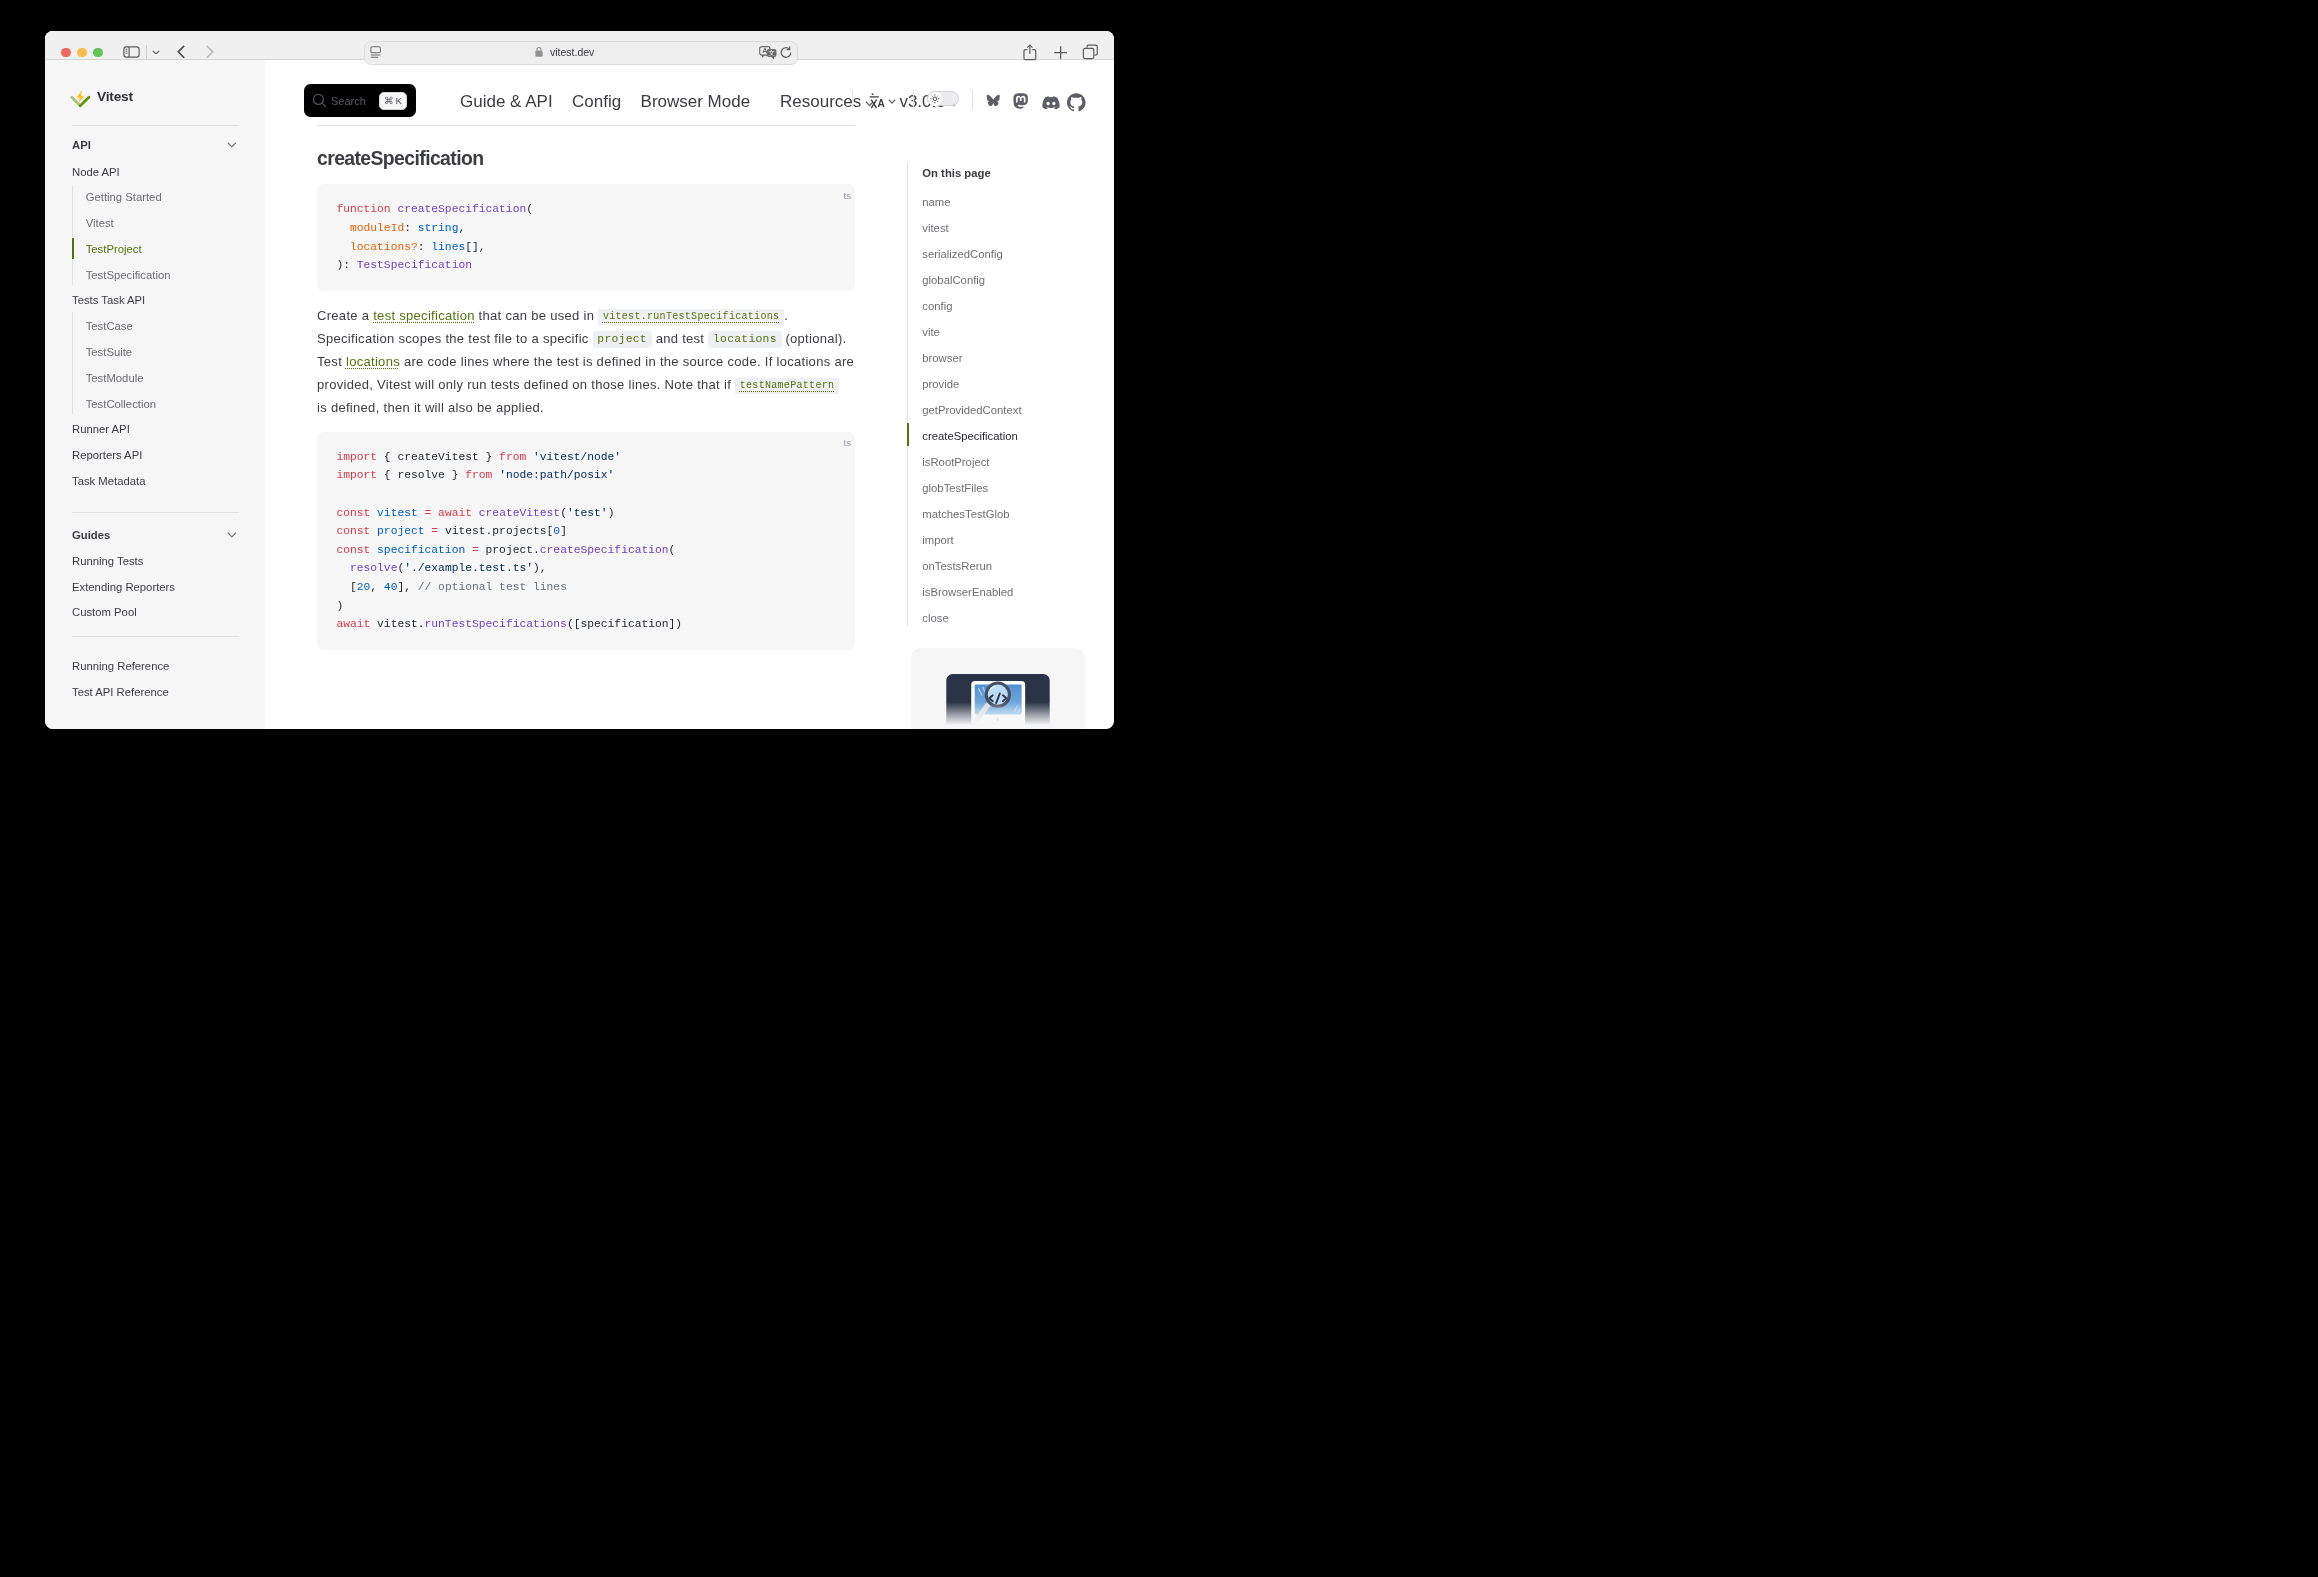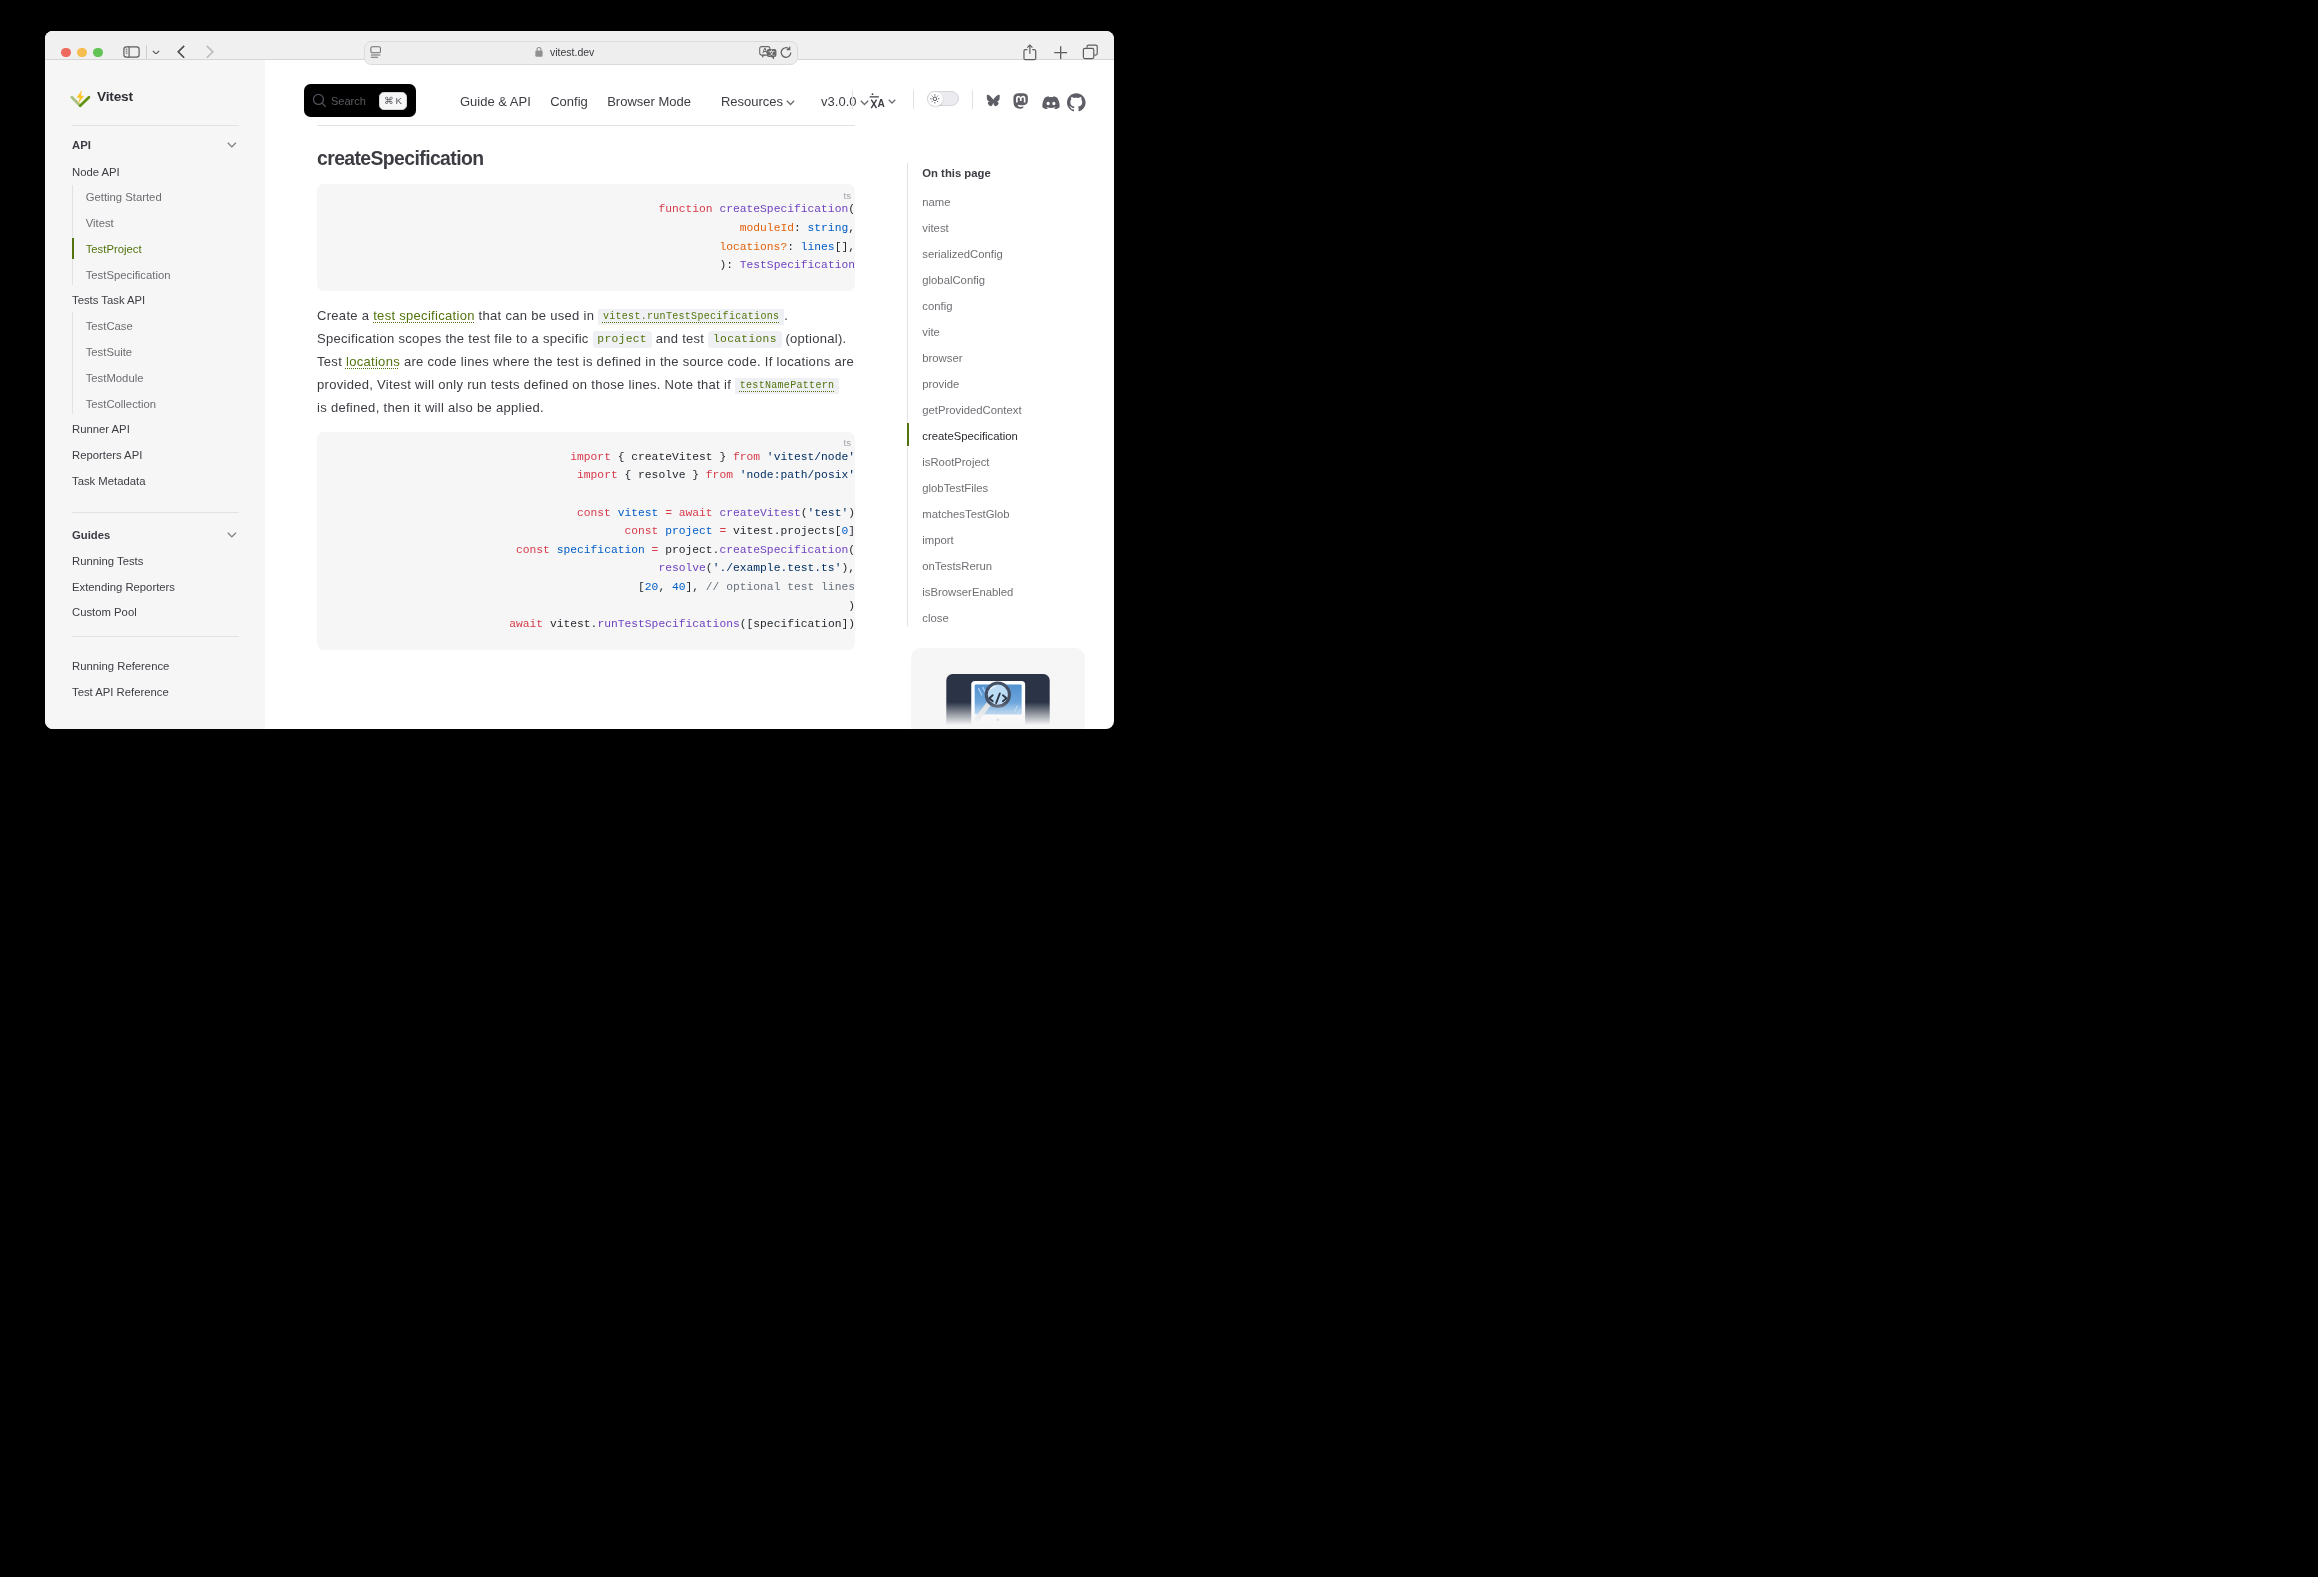--- a/index.html
+++ b/index.html
@@ -32,31 +32,31 @@
   .schev { position:absolute; color:#7c7c83; }
   .sline { position:absolute; left:27px; width:0.8px; background:#e2e2e3; }
   .sactivebar { position:absolute; left:27px; width:1.6px; background:#52730d; }
   
   .nav { position:absolute; left:220px; top:46px; right:0; height:49px; background:#fff; }
   .spill { position:absolute; left:39px; top:7.3px; width:112px; height:33px; background:#000000; border-radius:6.5px; }
   .spill .stext { position:absolute; left:27px; top:10.5px; font-size:11px; color:#5b5b61; }
   .kbd { position:absolute; left:75px; top:7.7px; width:28px; height:18px; border:0.8px solid #d6d6da; border-radius:4.8px;
          font-size:9.7px; color:#55555c; text-align:center; line-height:16px; background:#f6f6f7;}
   .nlinks { position:absolute; left:195px; top:0; height:100%; display:flex; align-items:center; gap:19.4px;
-            font-size:13px; color:#3c3c43; white-space:nowrap; }
+            font-size:17px; color:#3c3c43; white-space:nowrap; }
   .nlinks .chev { margin-left:3.2px; }
   .nsep { position:absolute; top:13px; width:0.8px; height:19.4px; background:#e2e2e3; }
   
   .doc { position:absolute; left:272px; top:94px; width:538px; color:#3c3c43;
          font-size:13px; line-height:23px; }
   .doc h2 { border-top:0.8px solid #e2e2e3; padding-top:19.4px; margin:0;
             font-size:19.4px; line-height:26px; font-weight:700; color:#3c3c43; letter-spacing:-0.6px; }
   .cb { margin-top:13px; position:relative; background:#f6f6f7; border-radius:6.5px;
         padding:16px 0 16px 19.4px; font-family:"Liberation Mono", monospace; font-size:11.3px;
-        line-height:18.6px; color:#24292e; white-space:pre;text-align:right; }
+        line-height:18.6px; color:#24292e; white-space:pre; }
   .cb .lang { position:absolute; top:6.5px; right:4px; font-family:"Liberation Sans",sans-serif;
               font-size:9.7px; color:#a2a2aa; line-height:1; }
   .k { color:#d73a49; } .f { color:#6f42c1; } .v { color:#005cc5; }
   .s { color:#032f62; } .o { color:#e36209; } .cm { color:#6a737d; }
   .doc p { margin:13px 0 0; letter-spacing:0.3px; }
   code.chip { font-family:"Liberation Mono", monospace; font-size:11.3px; line-height:1; color:#52730d;
               background:rgba(142,150,170,0.14); padding:2.4px 4.8px; border-radius:3.2px; }
   a.glink { color:#52730d; text-decoration:underline dotted; text-decoration-thickness:0.8px;
             text-underline-offset:2.4px; }
   a.gchip { color:#52730d; text-decoration:underline dotted; text-decoration-thickness:0.8px; text-underline-offset:2.4px;

